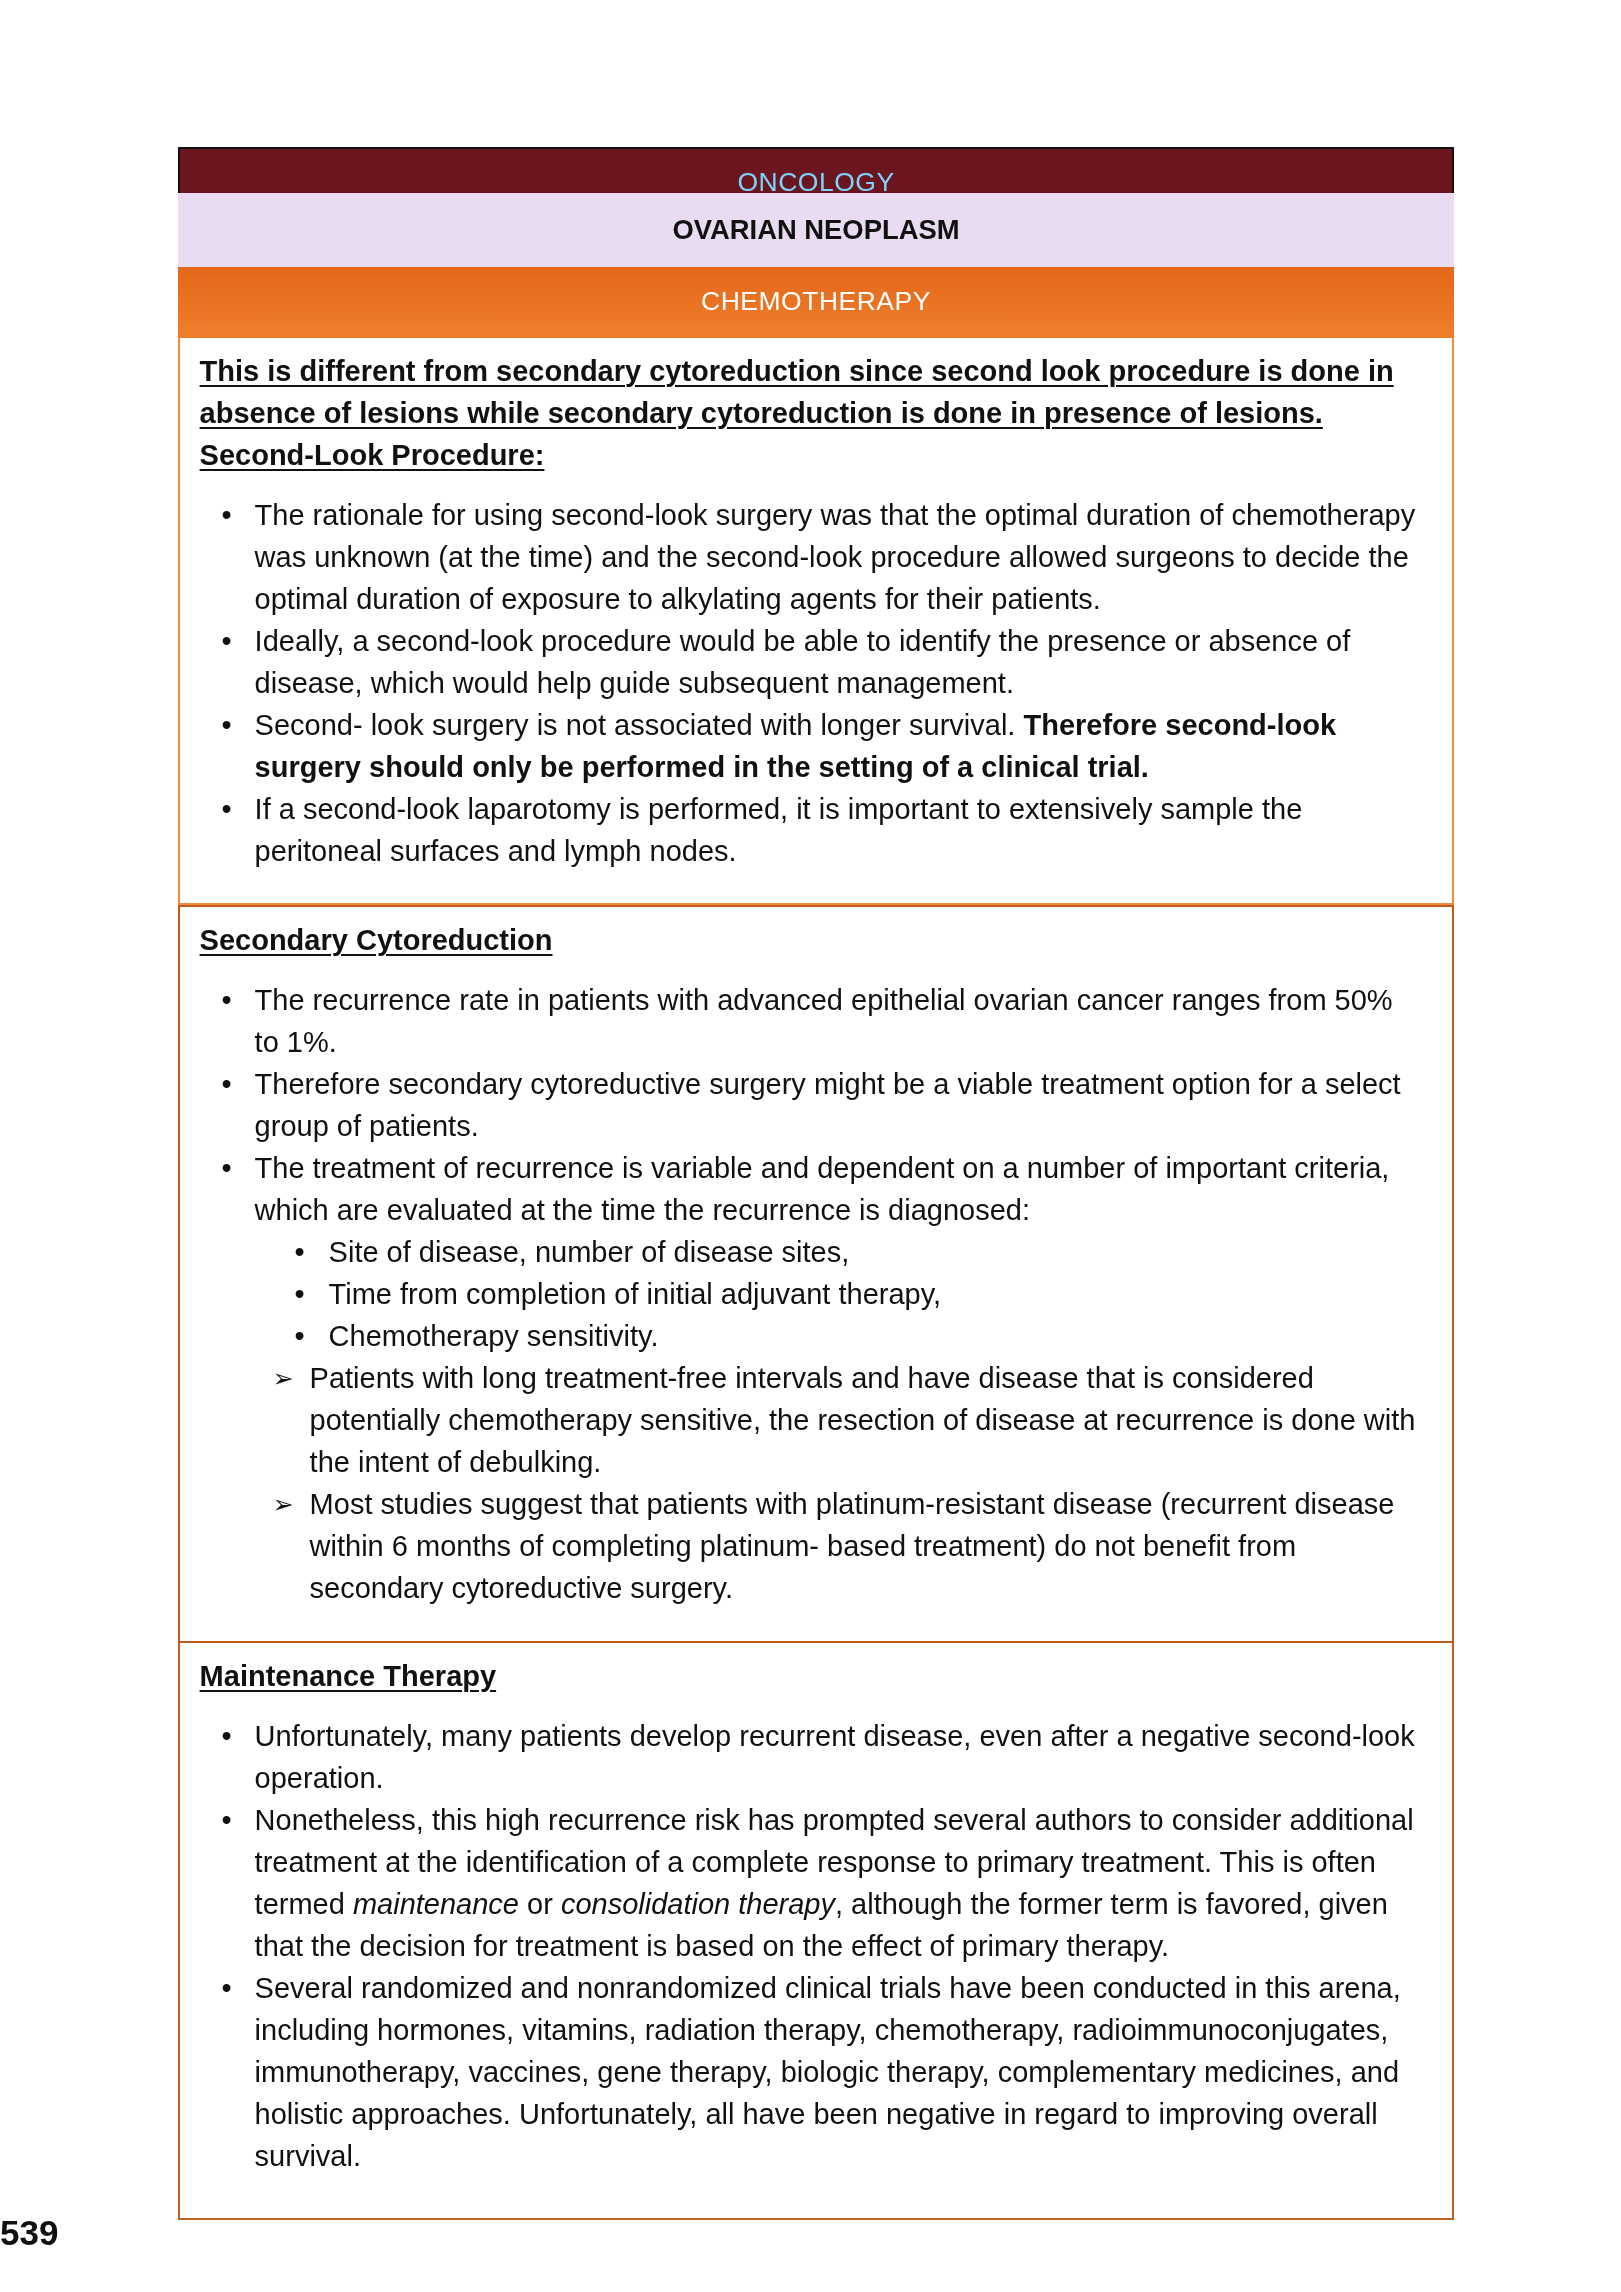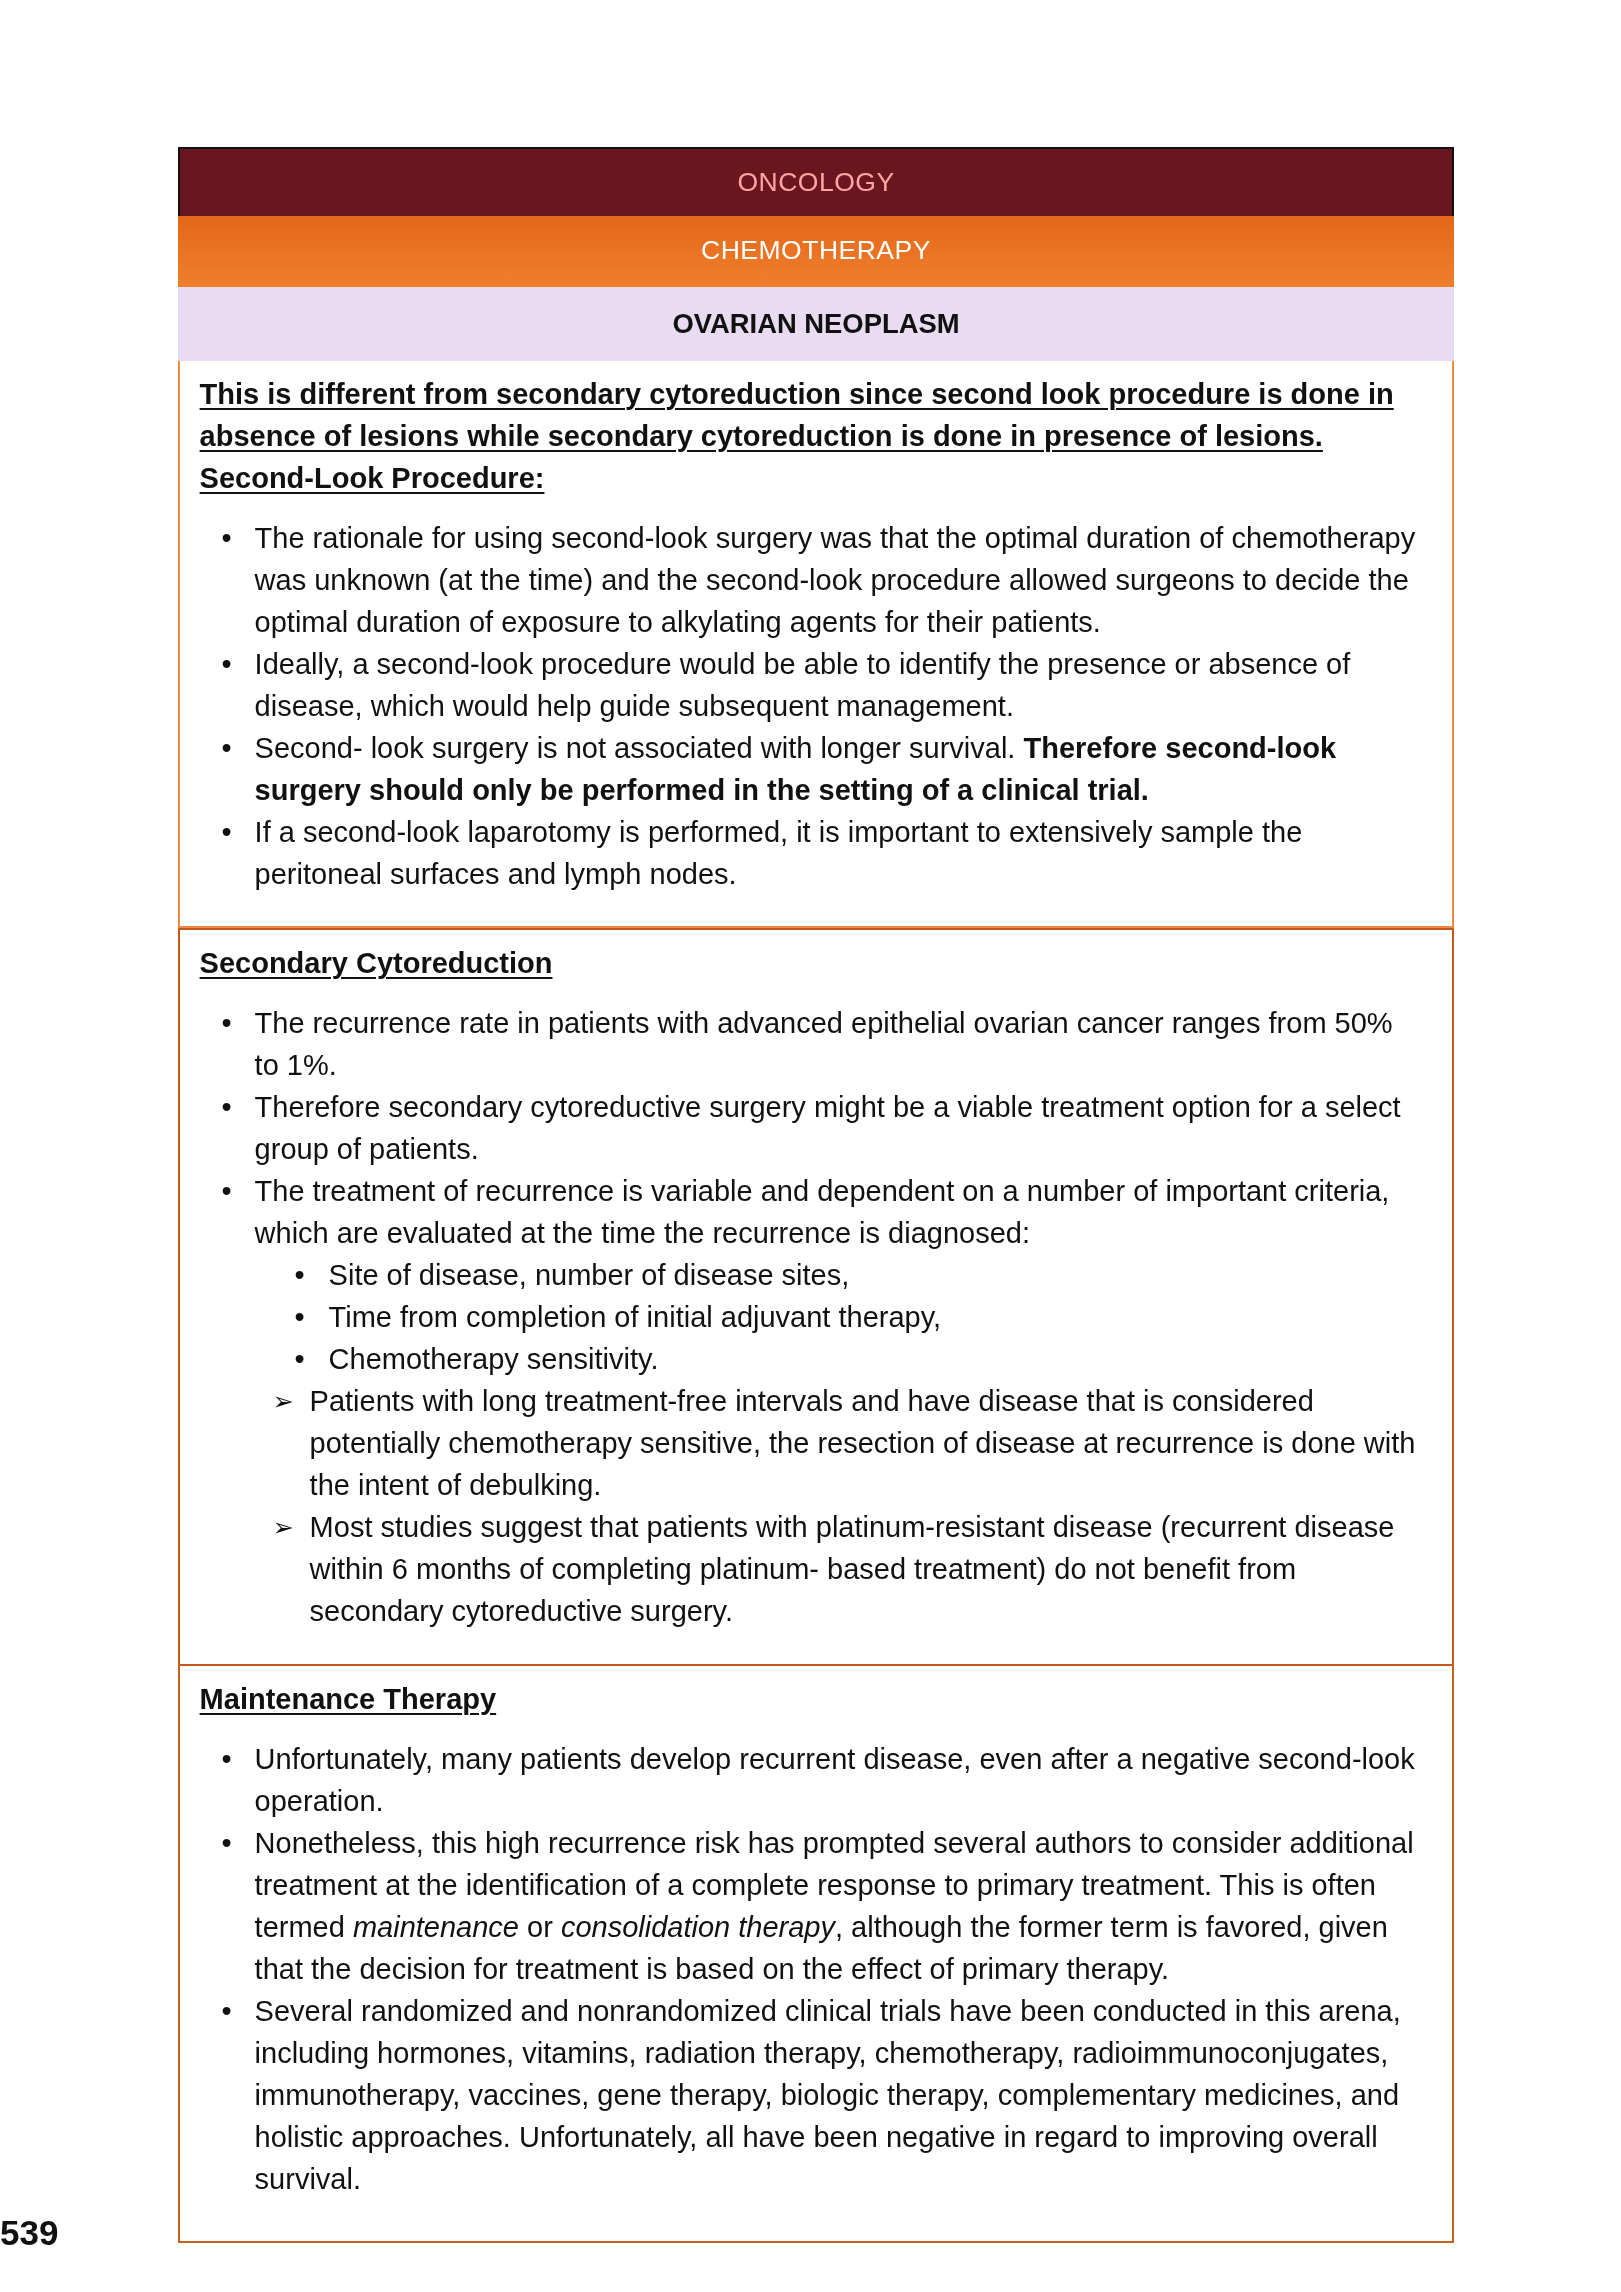--- a/index.html
+++ b/index.html
@@ -8,21 +8,21 @@
     font-family: "Liberation Sans", "DejaVu Sans", sans-serif;
     color: #111;
   }
   .frame {
     position: absolute; left: 178px; top: 147px; width: 1276px;
   }
   .hdr {
     text-align: center; box-sizing: border-box;
   }
   .hdr-main {
-    background: #6b161e; color: #fca5a5; height: 69px; line-height: 67px;
+    background: #6b161e; color: #7dd3fc; height: 46px; line-height: 67px;
     font-size: 26.5px; border: 2px solid #111; border-bottom: none; letter-spacing: 0.5px;
   }
   .hdr-sub {
     background: #e9dcf2; color: #111; height: 74px; line-height: 74px;
     font-size: 27.4px; font-weight: bold;
   }
   .hdr-chap {
     background: linear-gradient(#e4671a, #ef7f2c); color: #ffffff; height: 71px; line-height: 69px;
     font-size: 26.5px; letter-spacing: 0.5px;
   }
@@ -52,22 +52,22 @@
     font-size: 35px; font-weight: bold; font-family: "Liberation Sans", sans-serif;
   }
   b { font-weight: bold; }
   i { font-style: italic; }
 </style>
 </head>
 <body>
 
 <div class="frame">
   <div class="hdr hdr-main">ONCOLOGY</div>
+  <div class="hdr hdr-sub">OVARIAN NEOPLASM</div>
   <div class="hdr hdr-chap">CHEMOTHERAPY</div>
-  <div class="hdr hdr-sub">OVARIAN NEOPLASM</div>
 
   <div class="box first">
     <div class="title">This is different from secondary cytoreduction since second look procedure is done in absence of lesions while secondary cytoreduction is done in presence of lesions.</div>
     <div class="title">Second-Look Procedure:</div>
     <ul>
       <li class="b">The rationale for using second-look surgery was that the optimal duration of chemotherapy was unknown (at the time) and the second-look procedure allowed surgeons to decide the optimal duration of exposure to alkylating agents for their patients.</li>
       <li class="b">Ideally, a second-look procedure would be able to identify the presence or absence of disease, which would help guide subsequent management.</li>
       <li class="b"><span>Second- look surgery is not associated with longer survival. </span><b>Therefore second-look surgery should only be performed in the setting of a clinical trial.</b></li>
       <li class="b">If a second-look laparotomy is performed, it is important to extensively sample the peritoneal surfaces and lymph nodes.</li>
     </ul>

